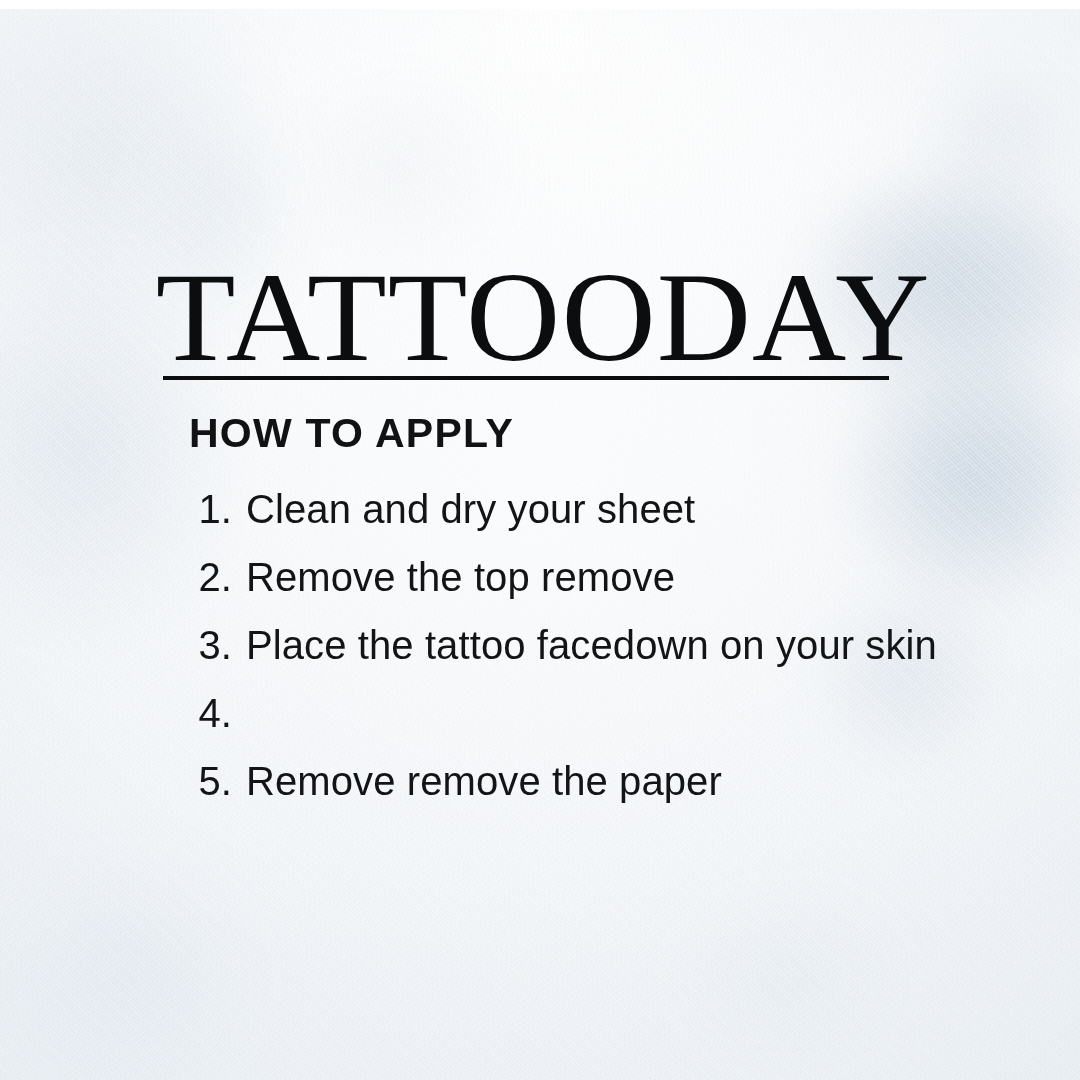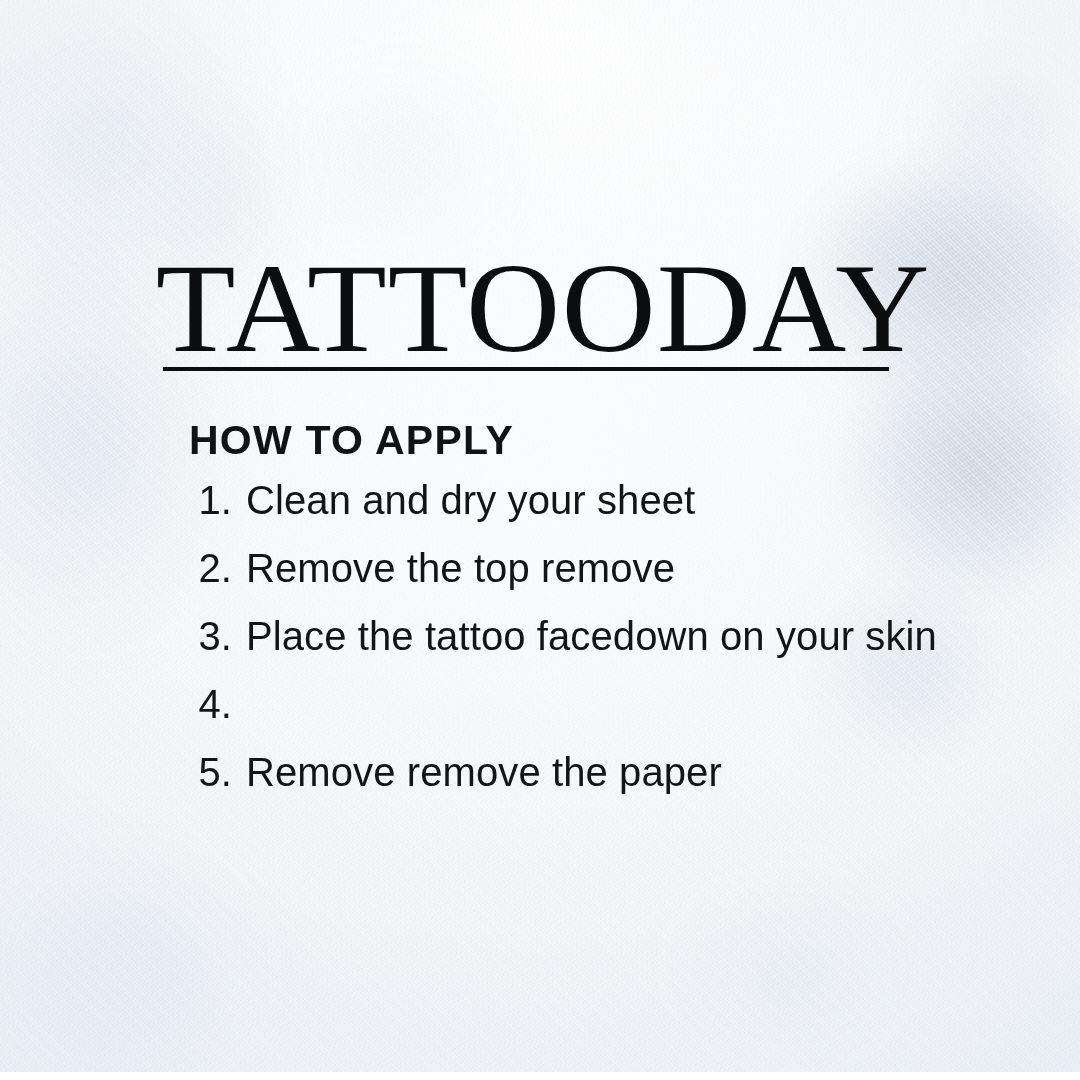--- a/index.html
+++ b/index.html
@@ -8,20 +8,21 @@
     background: #ffffff;
   }
 
   #poster {
     position: relative;
     width: 1080px;
     height: 1072px;
     overflow: hidden;
     background: #c2410c;
     font-family: "Liberation Sans", sans-serif;
+    margin-top: 9px;
   }
 
   
   .bg-layer {
     position: absolute;
     inset: 0;
     pointer-events: none;
   }
 
   .bg-base {
@@ -154,21 +155,21 @@
     left: 163px;
     top: 367px;
     width: 726px;
     height: 4px;
     background: #0b0d0f;
   }
 
   .section-heading {
     position: absolute;
     left: 189px;
-    top: 420px;
+    top: 404px;
     font-family: "Liberation Sans", sans-serif;
     font-weight: 700;
     font-size: 41px;
     line-height: 1;
     letter-spacing: 1.2px;
     color: #101214;
     white-space: nowrap;
   }
 
   .steps {

